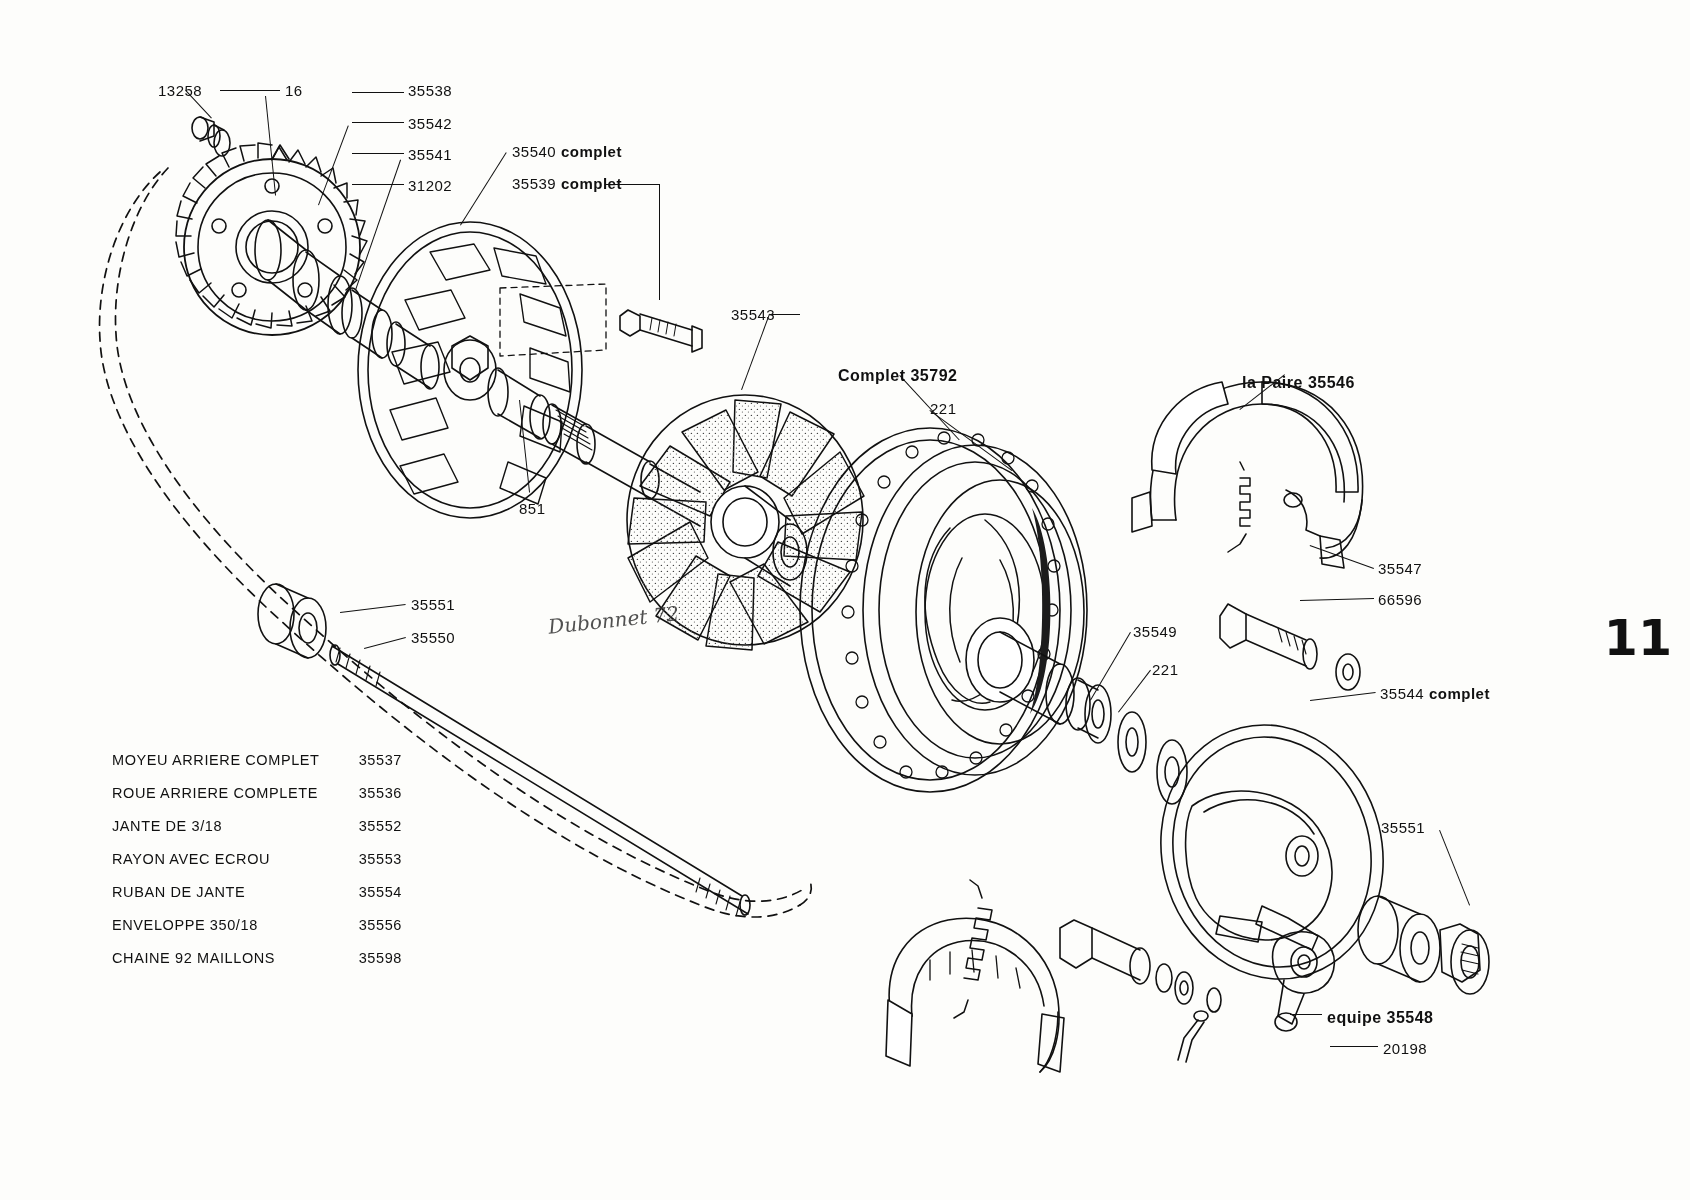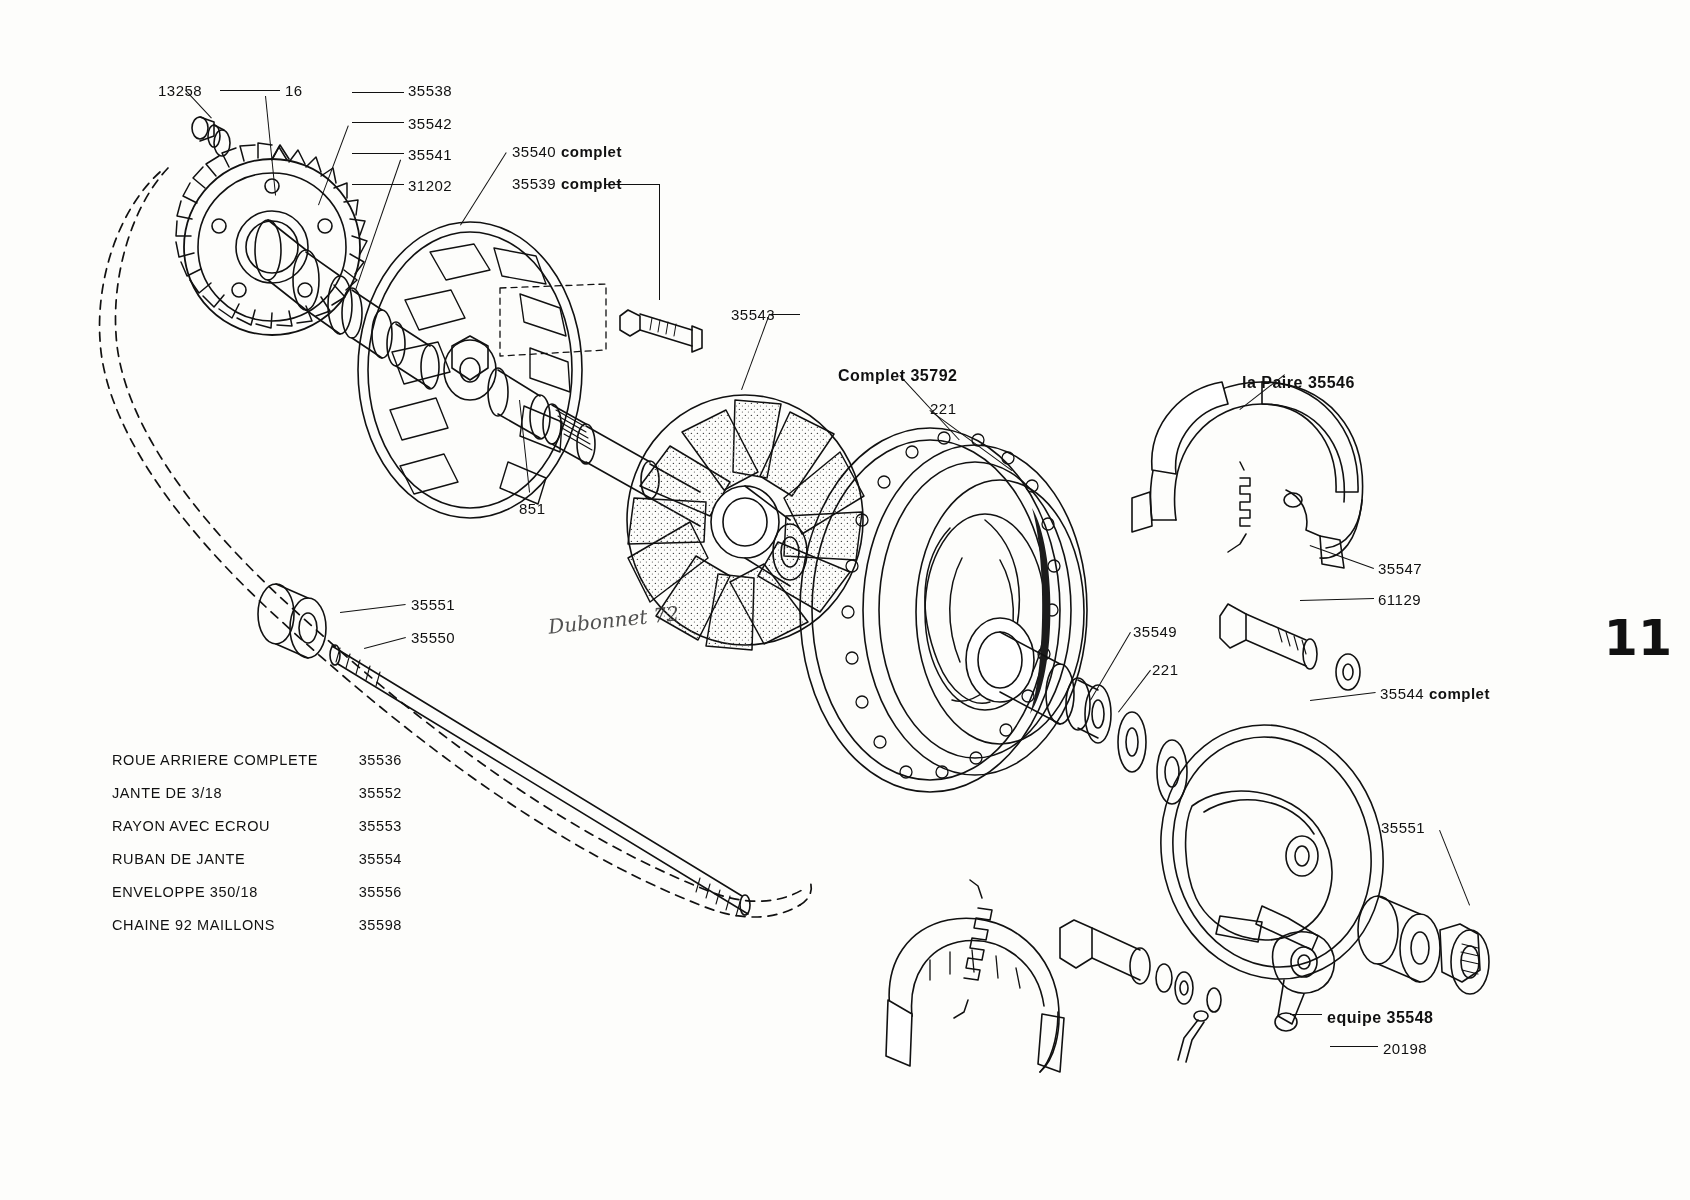--- a/index.html
+++ b/index.html
@@ -478,21 +478,21 @@
       <div class="callout" style="left: 408px; top: 146px;"><span>35541</span></div>
       <div class="callout" style="left: 408px; top: 177px;"><span>31202</span></div>
       <div class="callout" style="left: 512px; top: 143px;"><span>35540</span><span class="suffix"> complet</span></div>
       <div class="callout" style="left: 512px; top: 175px;"><span>35539</span><span class="suffix"> complet</span></div>
       <div class="callout" style="left: 731px; top: 306px;"><span>35543</span></div>
       <div class="callout" style="left: 519px; top: 500px;"><span>851</span></div>
       <div class="callout bold" style="left: 838px; top: 367px;"><span>Complet</span><span class="suffix"> 35792</span></div>
       <div class="callout" style="left: 930px; top: 400px;"><span>221</span></div>
       <div class="callout bold" style="left: 1242px; top: 365px; margin-top: 9px;"><span>la Paire</span><span class="suffix"> 35546</span></div>
       <div class="callout" style="left: 1378px; top: 560px;"><span>35547</span></div>
-      <div class="callout" style="left: 1378px; top: 591px;"><span>61129</span></div>
+      <div class="callout" style="left: 1378px; top: 591px;"><span>66596</span></div>
       <div class="callout" style="left: 1133px; top: 623px;"><span>35549</span></div>
       <div class="callout" style="left: 1152px; top: 661px;"><span>221</span></div>
       <div class="callout" style="left: 1380px; top: 685px;"><span>35544</span><span class="suffix"> complet</span></div>
       <div class="callout" style="left: 1381px; top: 819px;"><span>35551</span></div>
       <div class="callout" style="left: 411px; top: 596px;"><span>35551</span></div>
       <div class="callout" style="left: 411px; top: 629px;"><span>35550</span></div>
       <div class="callout bold" style="left: 1327px; top: 1009px;"><span>equipe</span><span class="suffix"> 35548</span></div>
       <div class="callout" style="left: 1383px; top: 1040px;"><span>20198</span></div>
     </div>
   <div id="leader-layer">
@@ -521,20 +521,24 @@
       <div class="leader" style="left: 1310px; top: 700px; width: 66.4831px; transform: rotate(-6.91123deg);"></div>
       <div class="leader" style="left: 1440px; top: 830px; width: 80.7775px; transform: rotate(68.1986deg);"></div>
       <div class="leader" style="left: 340px; top: 612px; width: 66.4831px; transform: rotate(-6.91123deg);"></div>
       <div class="leader" style="left: 364px; top: 648px; width: 43.4166px; transform: rotate(-14.6764deg);"></div>
       <div class="leader" style="left: 1290px; top: 1014px; width: 32px; transform: rotate(0deg);"></div>
       <div class="leader" style="left: 1330px; top: 1046px; width: 48px; transform: rotate(0deg);"></div>
     </div>
 
   <div id="parts-list">
       <div class="row">
+        <span class="pl-name">MOYEU  ARRIERE  COMPLET</span>
+        <span class="pl-ref">35537</span>
+      </div>
+      <div class="row">
         <span class="pl-name">ROUE  ARRIERE  COMPLETE</span>
         <span class="pl-ref">35536</span>
       </div>
       <div class="row">
         <span class="pl-name">JANTE DE    3/18</span>
         <span class="pl-ref">35552</span>
       </div>
       <div class="row">
         <span class="pl-name">RAYON AVEC ECROU</span>
         <span class="pl-ref">35553</span>

